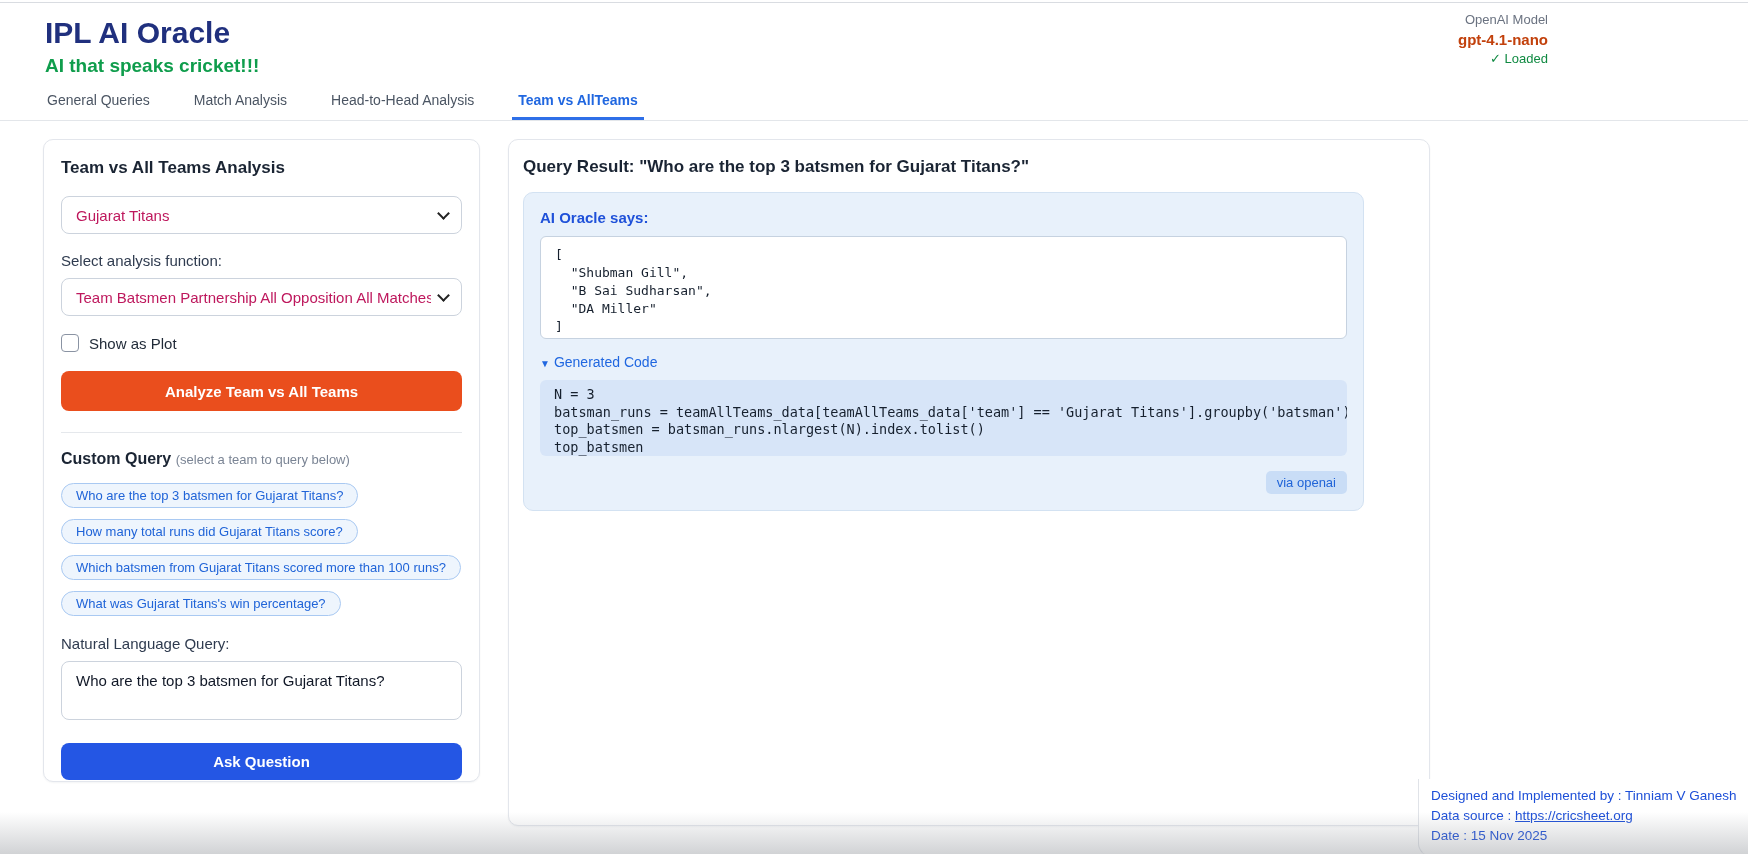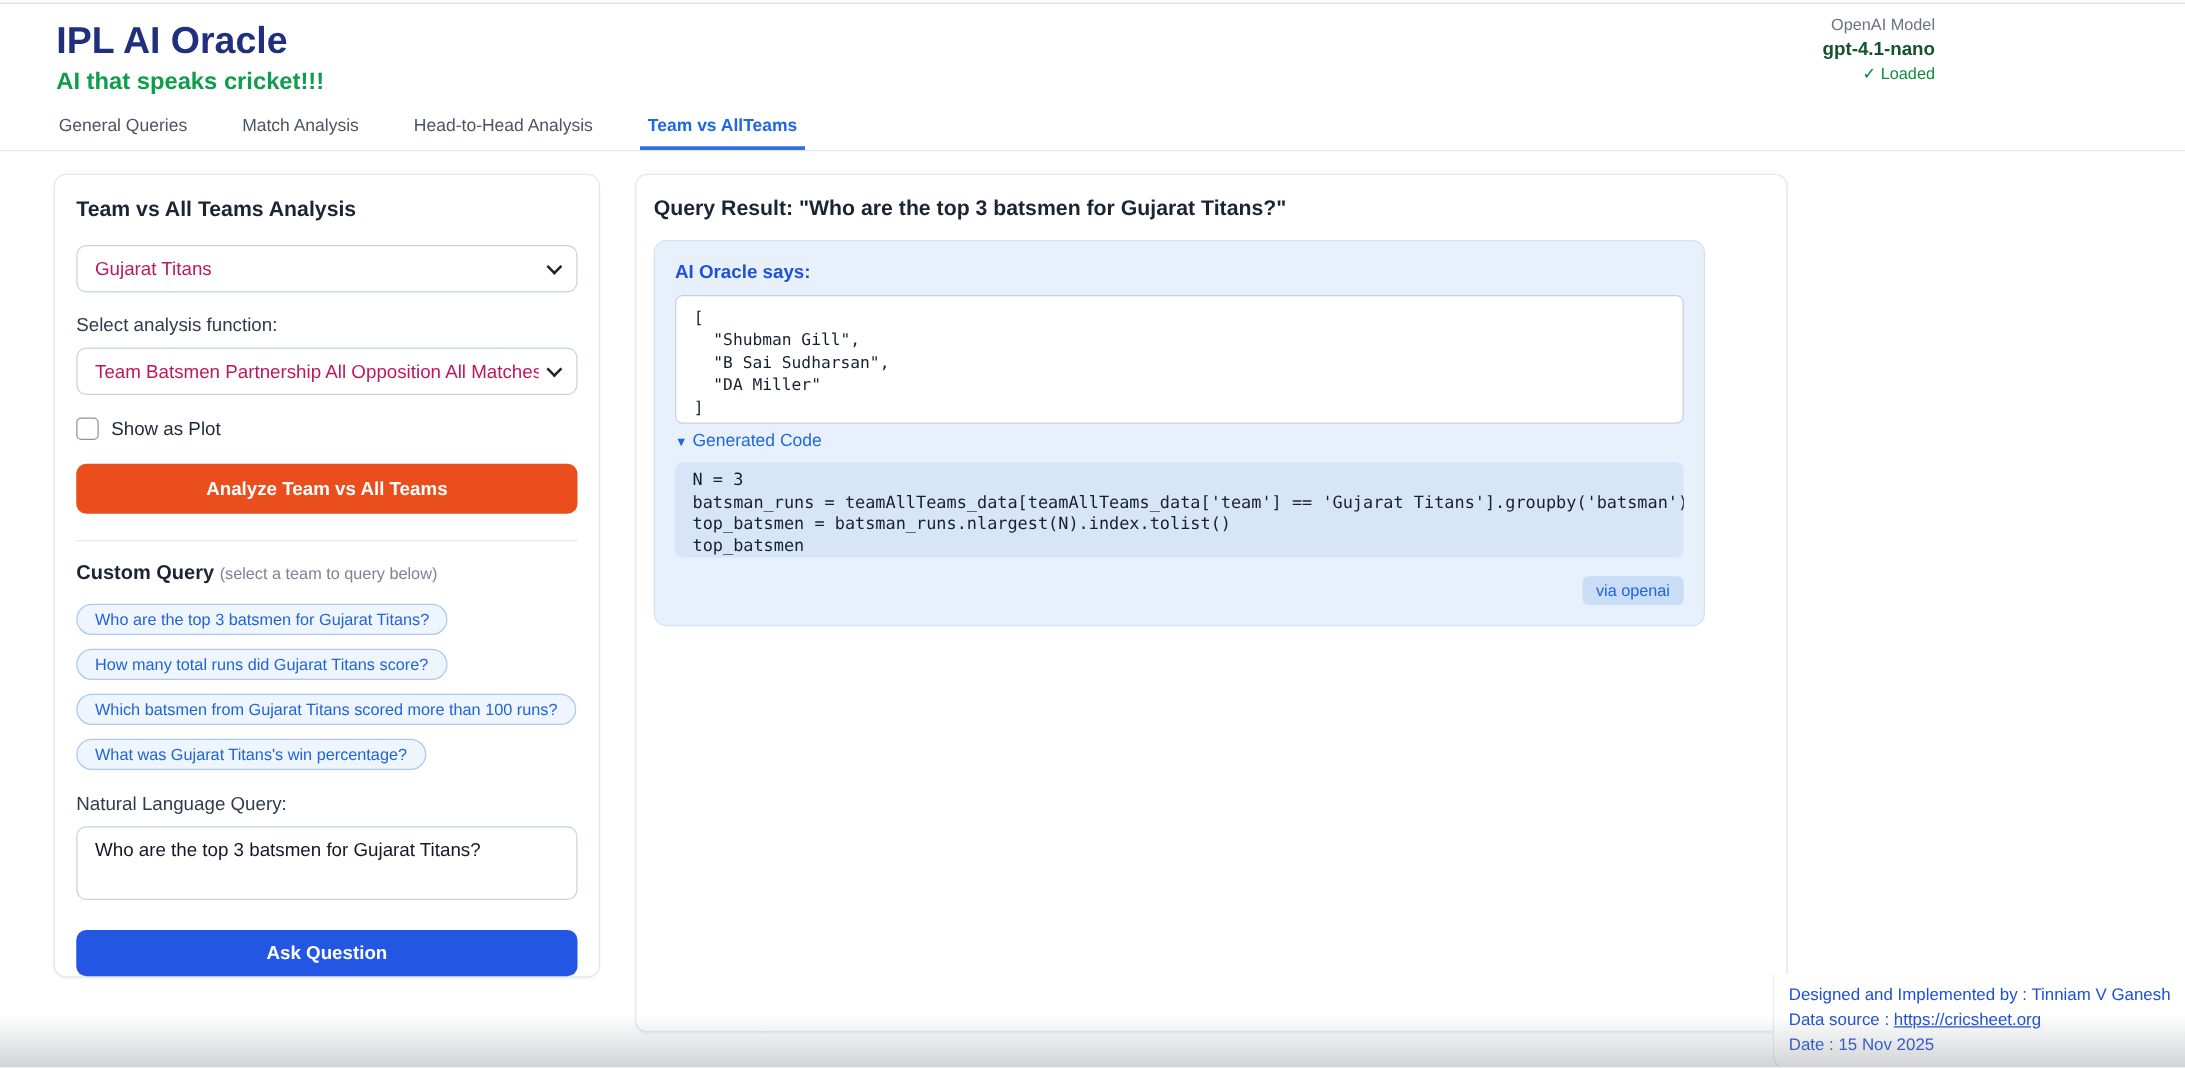--- a/index.html
+++ b/index.html
@@ -12,21 +12,21 @@
     color: #1a2433;
   }
   .top-line { position: absolute; top: 2px; left: 0; right: 0; height: 1px; background: #d9dce1; }
 
   
   .app-header { position: relative; padding: 16px 0 0 45px; }
   .app-title { font-size: 30px; line-height: 34px; font-weight: 700; color: #20307e; }
   .app-subtitle { font-size: 19px; font-weight: 700; color: #0f9d4c; margin-top: 5px; }
   .model-info { position: absolute; top: 12px; right: 200px; text-align: right; }
   .model-label { font-size: 13px; color: #6a7280; }
-  .model-name { font-size: 15px; font-weight: 700; color: #14532d; margin-top: 4px; }
+  .model-name { font-size: 15px; font-weight: 700; color: #c2410c; margin-top: 4px; }
   .model-status { font-size: 13px; color: #108a42; margin-top: 3px; }
 
   .tabs { display: flex; gap: 32px; margin-top: 15px; padding-left: 41px; border-bottom: 1px solid #e3e6ea; text-align: center; }
   .tab { font-size: 14px; color: #4b5563; padding: 0 6px 9px 6px; border-bottom: 3px solid transparent; cursor: pointer; }
   .tab.active { color: #2067e0; font-weight: 700; border-bottom-color: #2e6fe8; }
 
   
   .content { display: flex; align-items: flex-start; gap: 28px; padding: 18px 0 0 43px; }
   .card { background: #fff; border: 1px solid #e3e6ec; border-radius: 10px; box-shadow: 0 1px 2px rgba(20,30,50,.05); }
 
@@ -70,21 +70,21 @@
   
   .main-card { width: 922px; height: 687px; padding: 14px; }
   .main-card h2 { font-size: 17px; font-weight: 700; margin: 3px 0 15px; }
   .result-panel { width: 841px; background: #e8f1fb; border: 1px solid #d3e2f2; border-radius: 10px; padding: 16px; }
   .oracle-label { color: #1f51d9; font-weight: 700; font-size: 15px; }
   .mono-box {
     margin-top: 10px; background: #fff; border: 1px solid #c6d2e0; border-radius: 6px;
     padding: 9px 14px; font-family: "DejaVu Sans Mono", monospace; font-size: 13px;
     line-height: 18px; white-space: pre; color: #16202e; height: 103px; overflow: hidden;
   }
-  .code-toggle { margin-top: 5px; color: #2067e0; font-size: 14px; cursor: pointer; }
+  .code-toggle { margin-top: 15px; color: #2067e0; font-size: 14px; cursor: pointer; }
   .code-toggle .tri { font-size: 10px; margin-right: 4px; }
   .code-block {
     margin-top: 10px; background: #d7e5f8; border-radius: 6px; padding: 6px 14px;
     font-family: "DejaVu Sans Mono", monospace; font-size: 13.5px; line-height: 17.5px;
     white-space: pre; color: #16202e; height: 76px; overflow: hidden;
   }
   .badge-row { margin-top: 15px; text-align: right; }
   .via-badge { display: inline-block; background: #c9ddf6; color: #2064d8; font-size: 13px;
     padding: 4px 11px; border-radius: 5px; }
 

